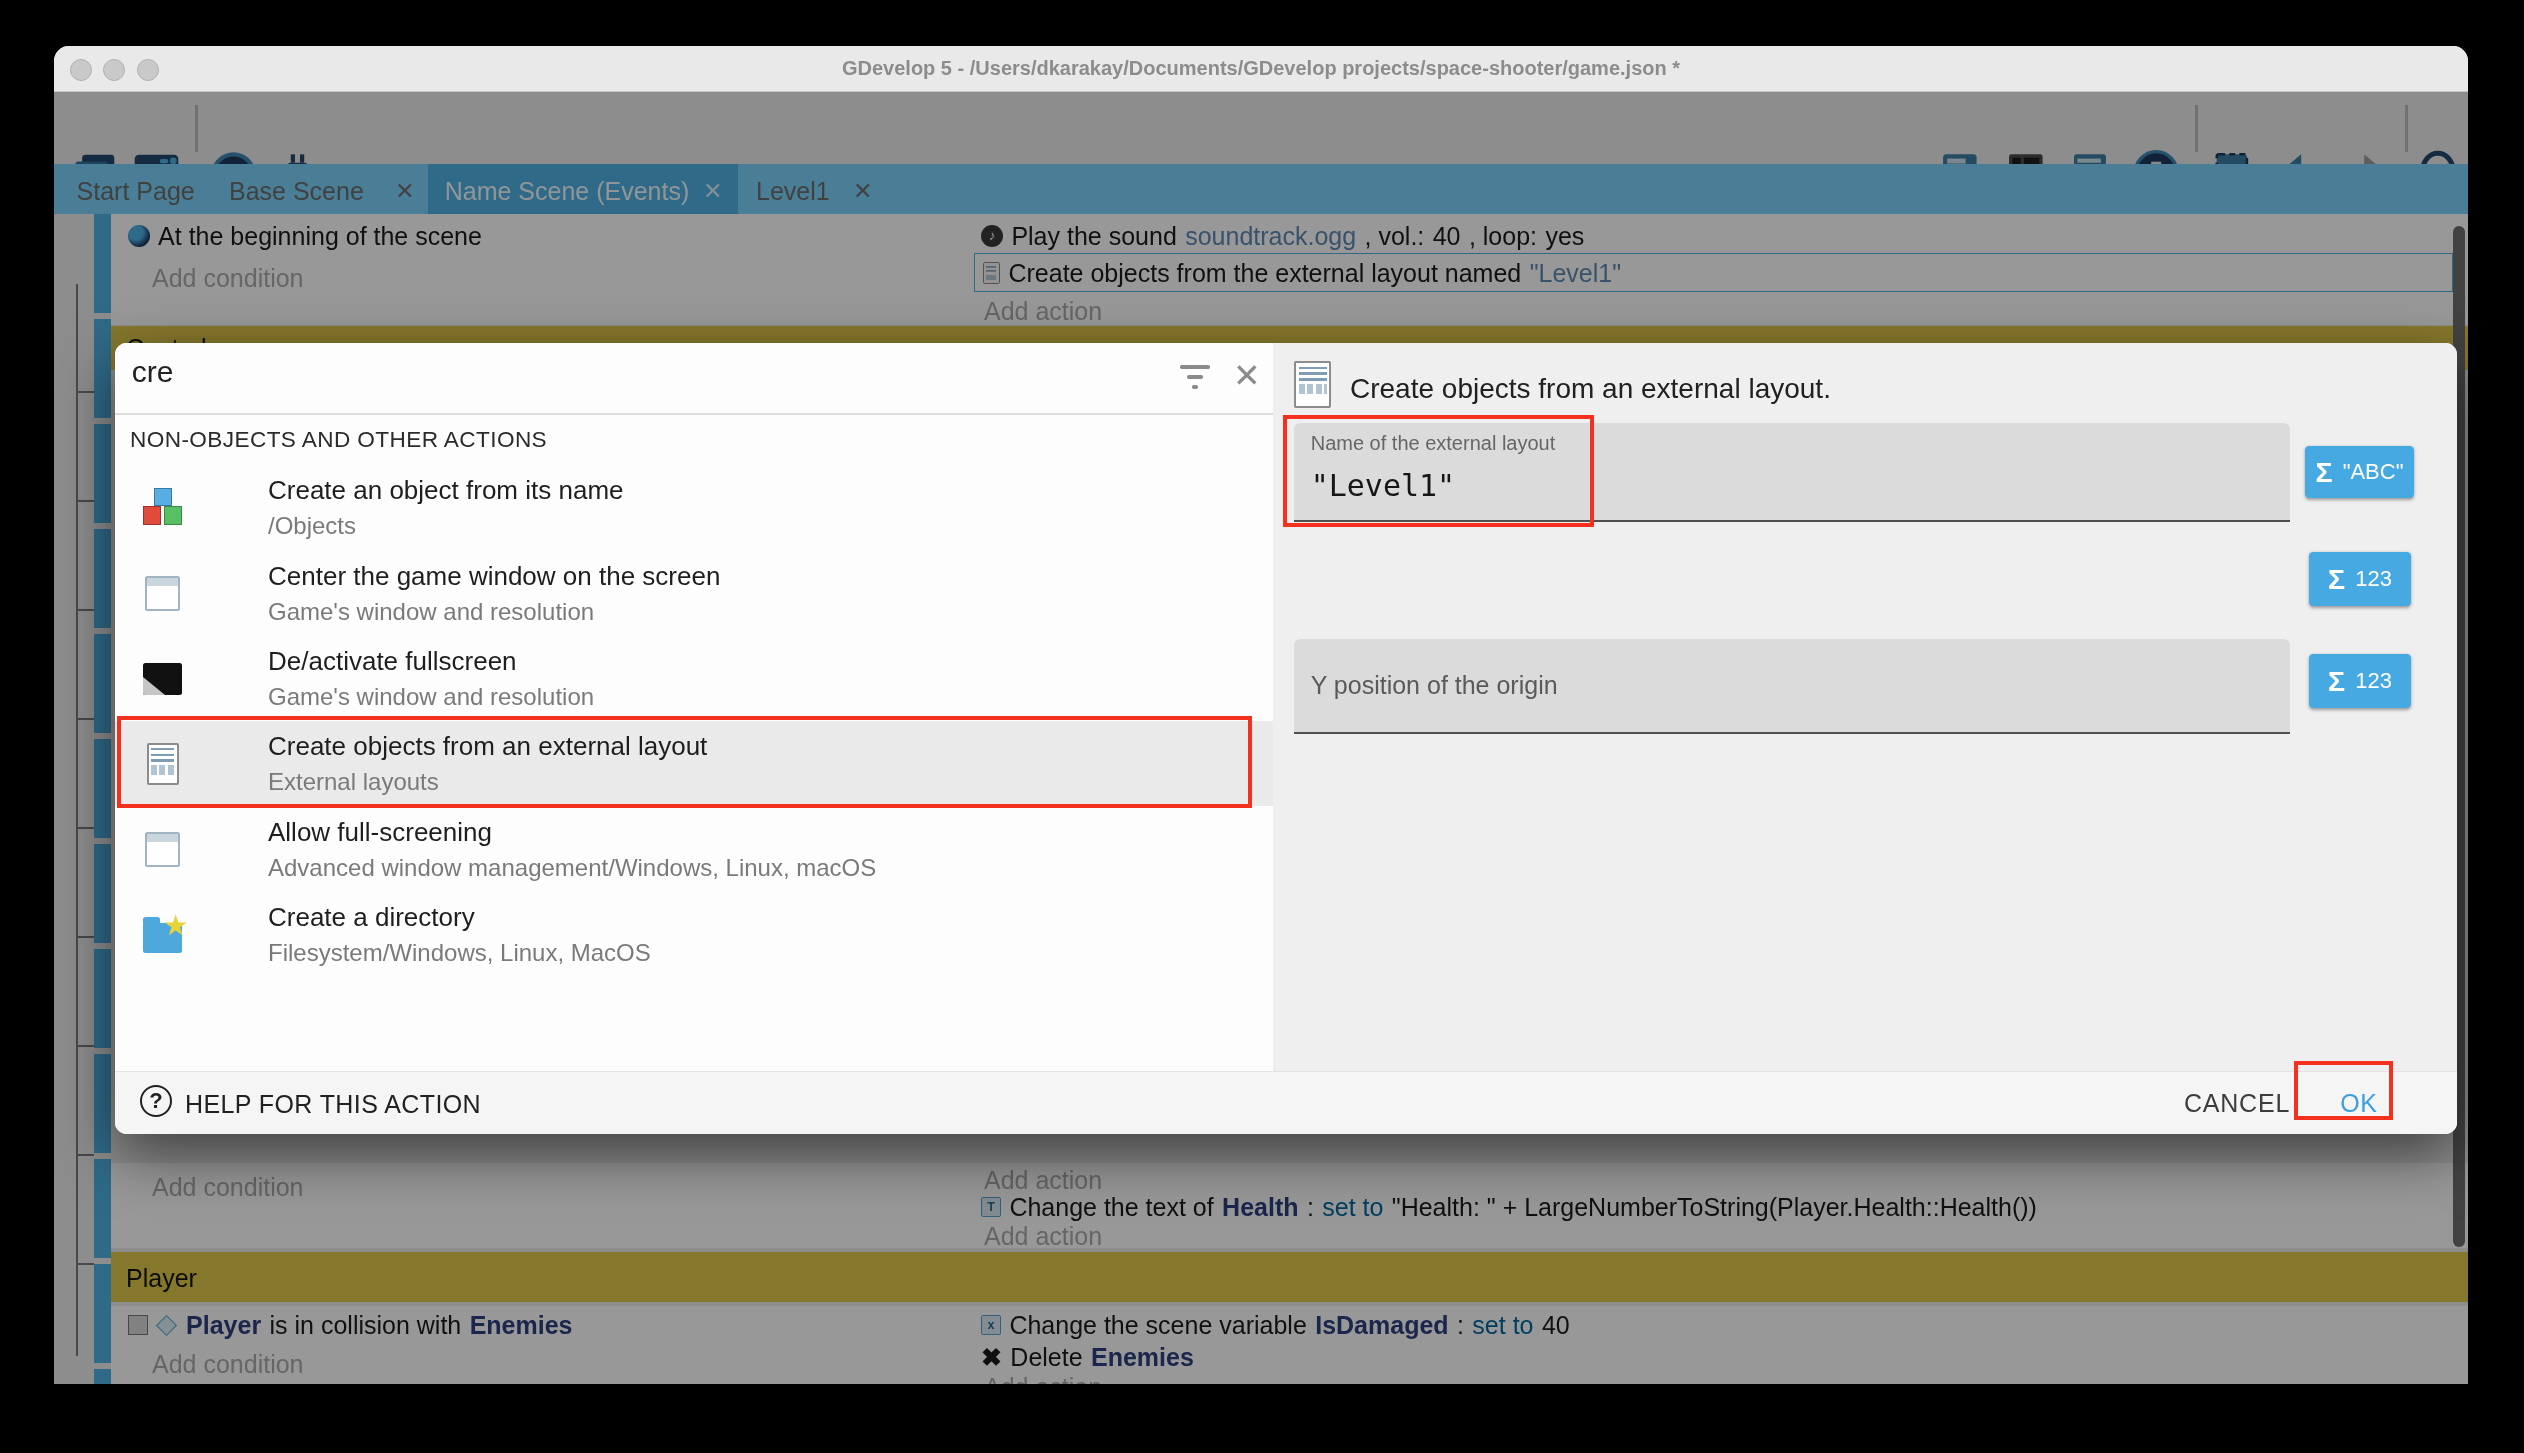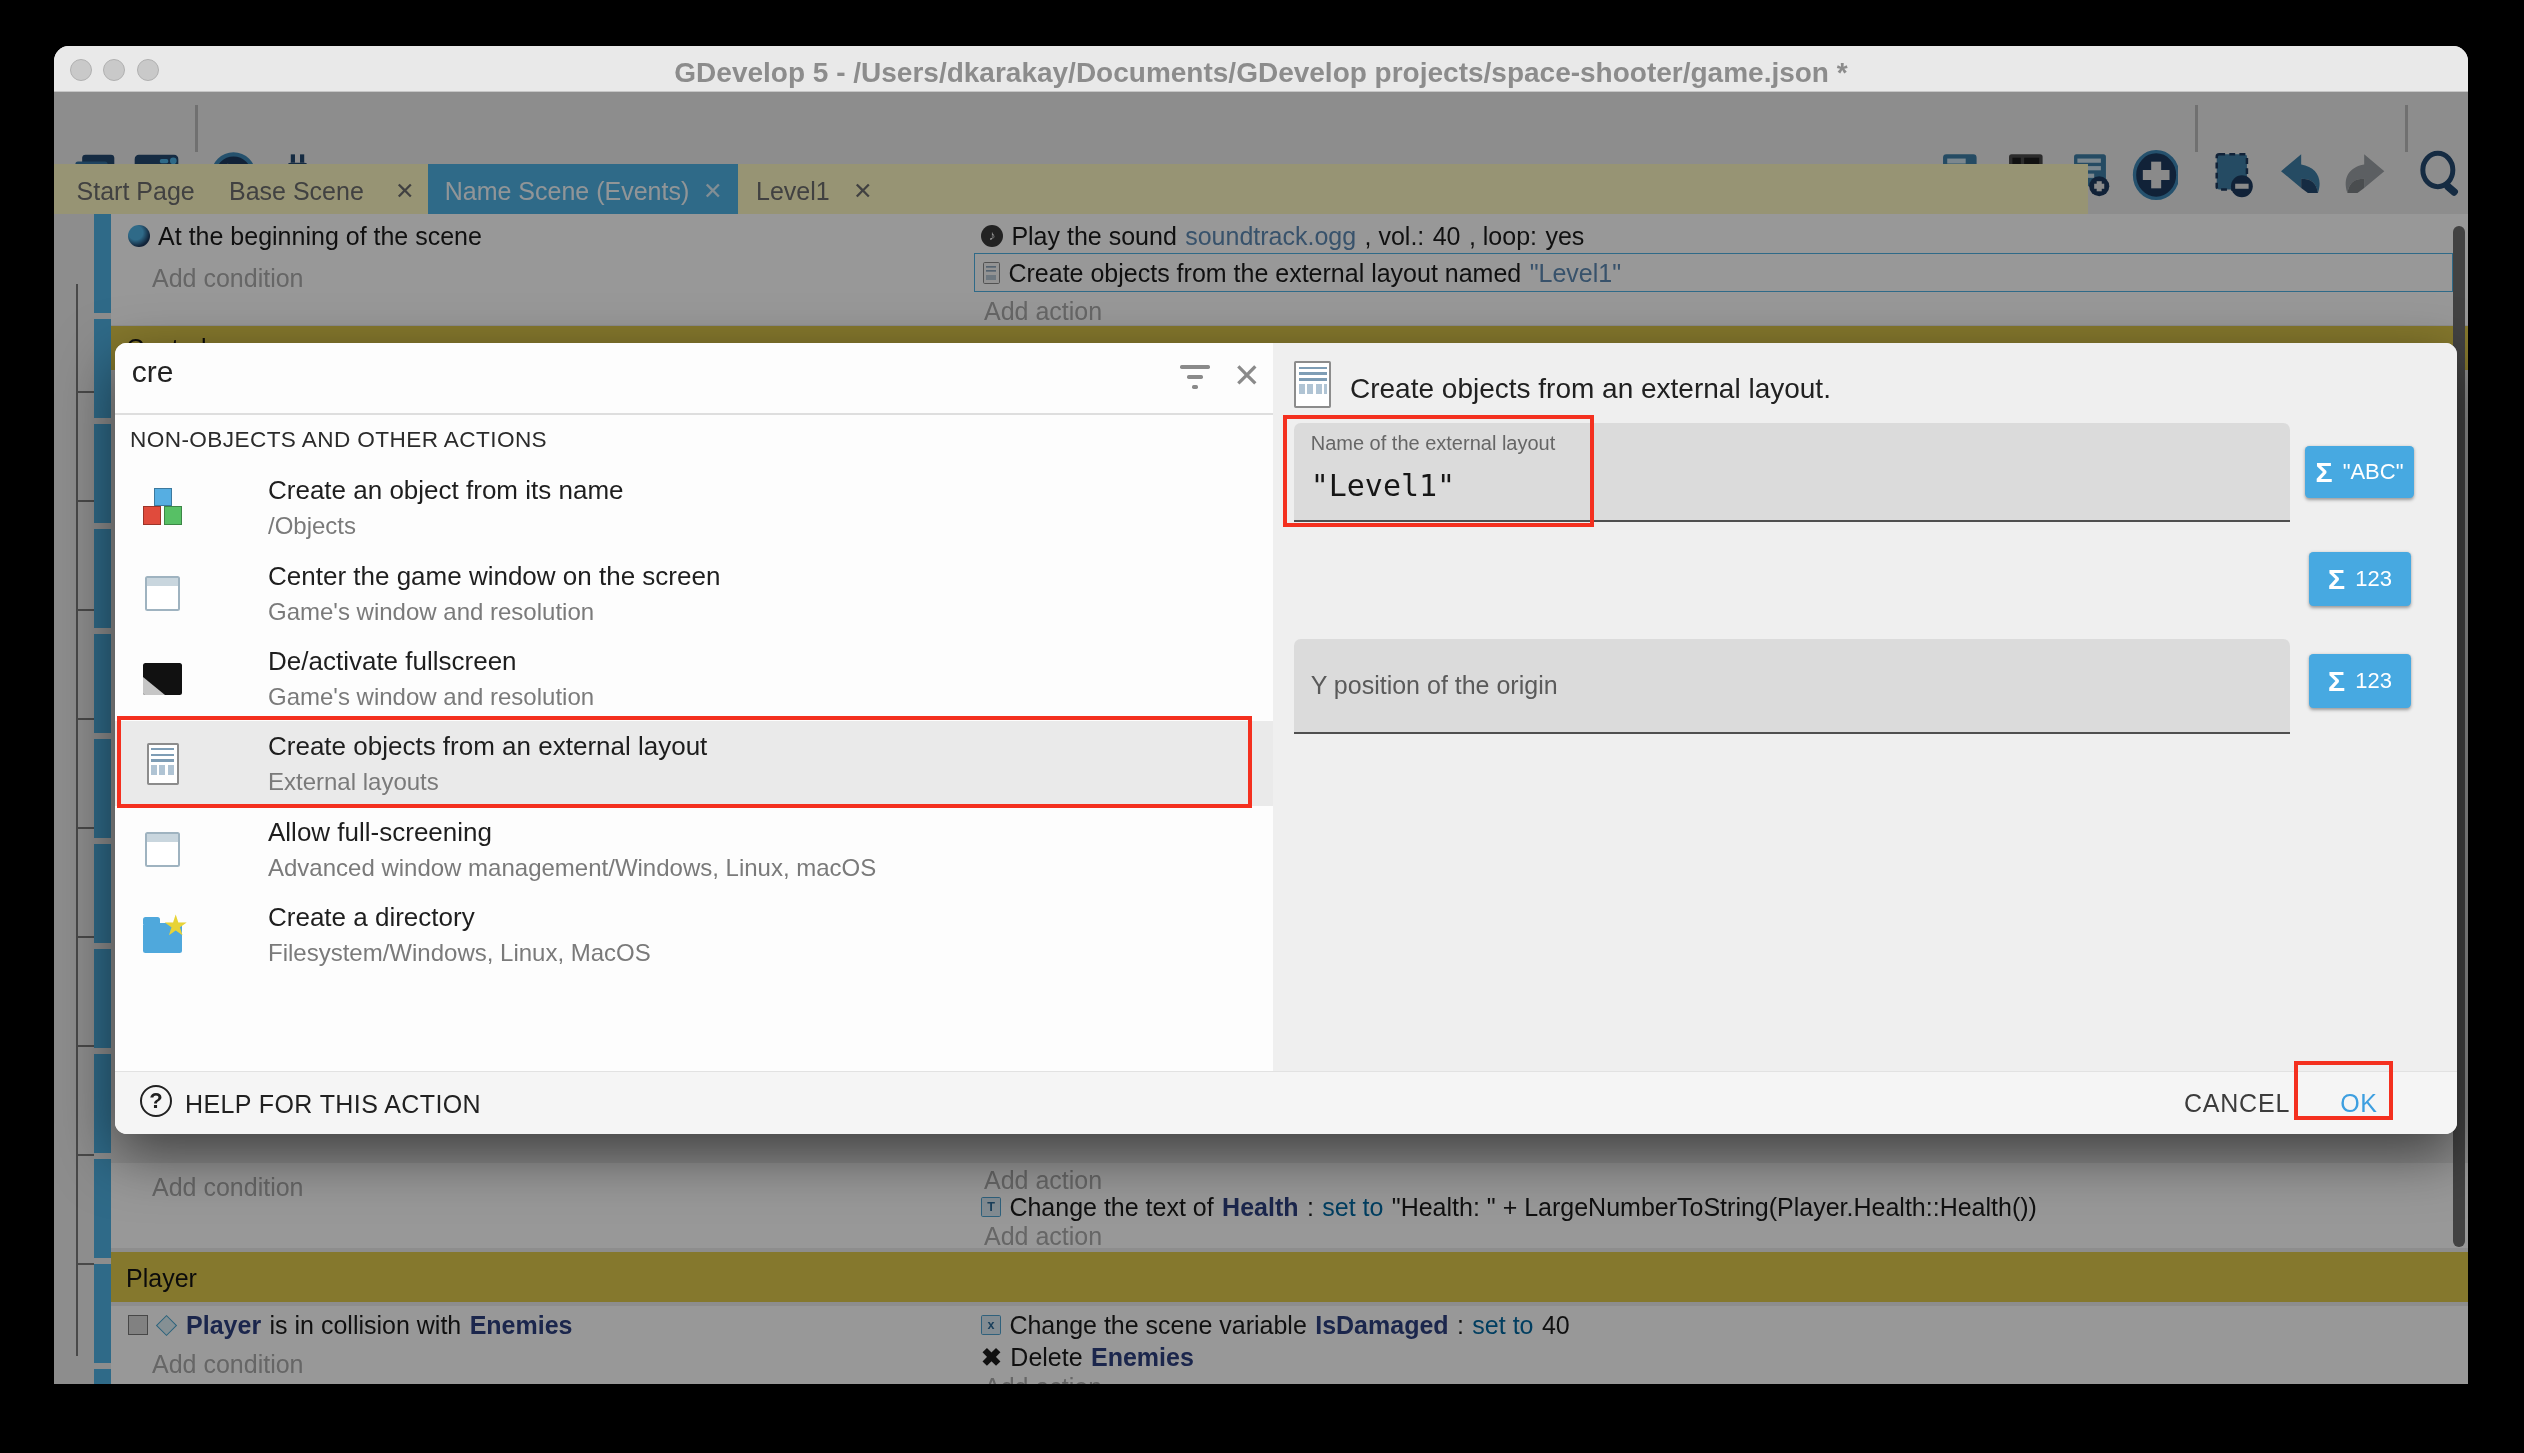--- a/index.html
+++ b/index.html
@@ -4,27 +4,27 @@
 <style>
   html,body{margin:0;padding:0;background:#000;}
   *{box-sizing:border-box;font-family:"Liberation Sans",sans-serif;}
   .abs{position:absolute;}
   #screen{position:relative;width:2525px;height:1453px;background:#000;overflow:hidden;}
 
   
   #window{left:54px;top:46px;width:2414px;height:1338px;background:#EDEDED;border-radius:15px 15px 0 0;overflow:hidden;}
   #titlebar{left:0;top:0;width:2414px;height:46px;background:#E9E9E9;border-bottom:1.7px solid #C6C6C6;z-index:6;}
   .light{width:22px;height:22px;border-radius:50%;background:#C9C9C9;border:0.8px solid #B0B0B0;top:12.6px;}
-  #win-title{width:100%;text-align:center;top:11px;font-size:28px;font-weight:bold;color:#8C8C8C;white-space:nowrap;}
+  #win-title{width:100%;text-align:center;top:11px;font-size:20px;font-weight:bold;color:#8C8C8C;white-space:nowrap;}
 
   #toolbar{left:0;top:46px;width:2414px;height:72px;background:#EDEDED;}
   .tbsep{width:2.5px;height:47px;background:#BDBDBD;top:12.6px;}
   .tbicon{top:59px;width:47px;height:47px;display:flex;align-items:center;justify-content:center;}
 
-  #tabbar{left:0;top:118px;width:2034px;height:50px;background:#fef9c3;}
+  #tabbar{left:0;top:118px;width:2414px;height:50px;background:#7dd3fc;}
   .tabtxt{font-size:25px;color:#6E6E6E;top:12.6px;white-space:nowrap;}
   .tabx{font-size:23.4px;color:#6E6E6E;top:13.4px;}
   #tab-active{left:374px;top:0;width:310px;height:50px;background:#4FB2E5;}
   #tab-active .tabtxt{color:#F4FAFD;}
   #tab-active .tabx{color:#D9EEF9;}
 
   
   #events{left:0;top:168px;width:2414px;height:1170px;background:#EDEDED;}
   .gutterline{left:22px;width:1.7px;background:#7B7B7B;}
   .gutterticks{left:22px;width:20px;background:repeating-linear-gradient(180deg,transparent 0 107px,#7B7B7B 107px 109px);}

